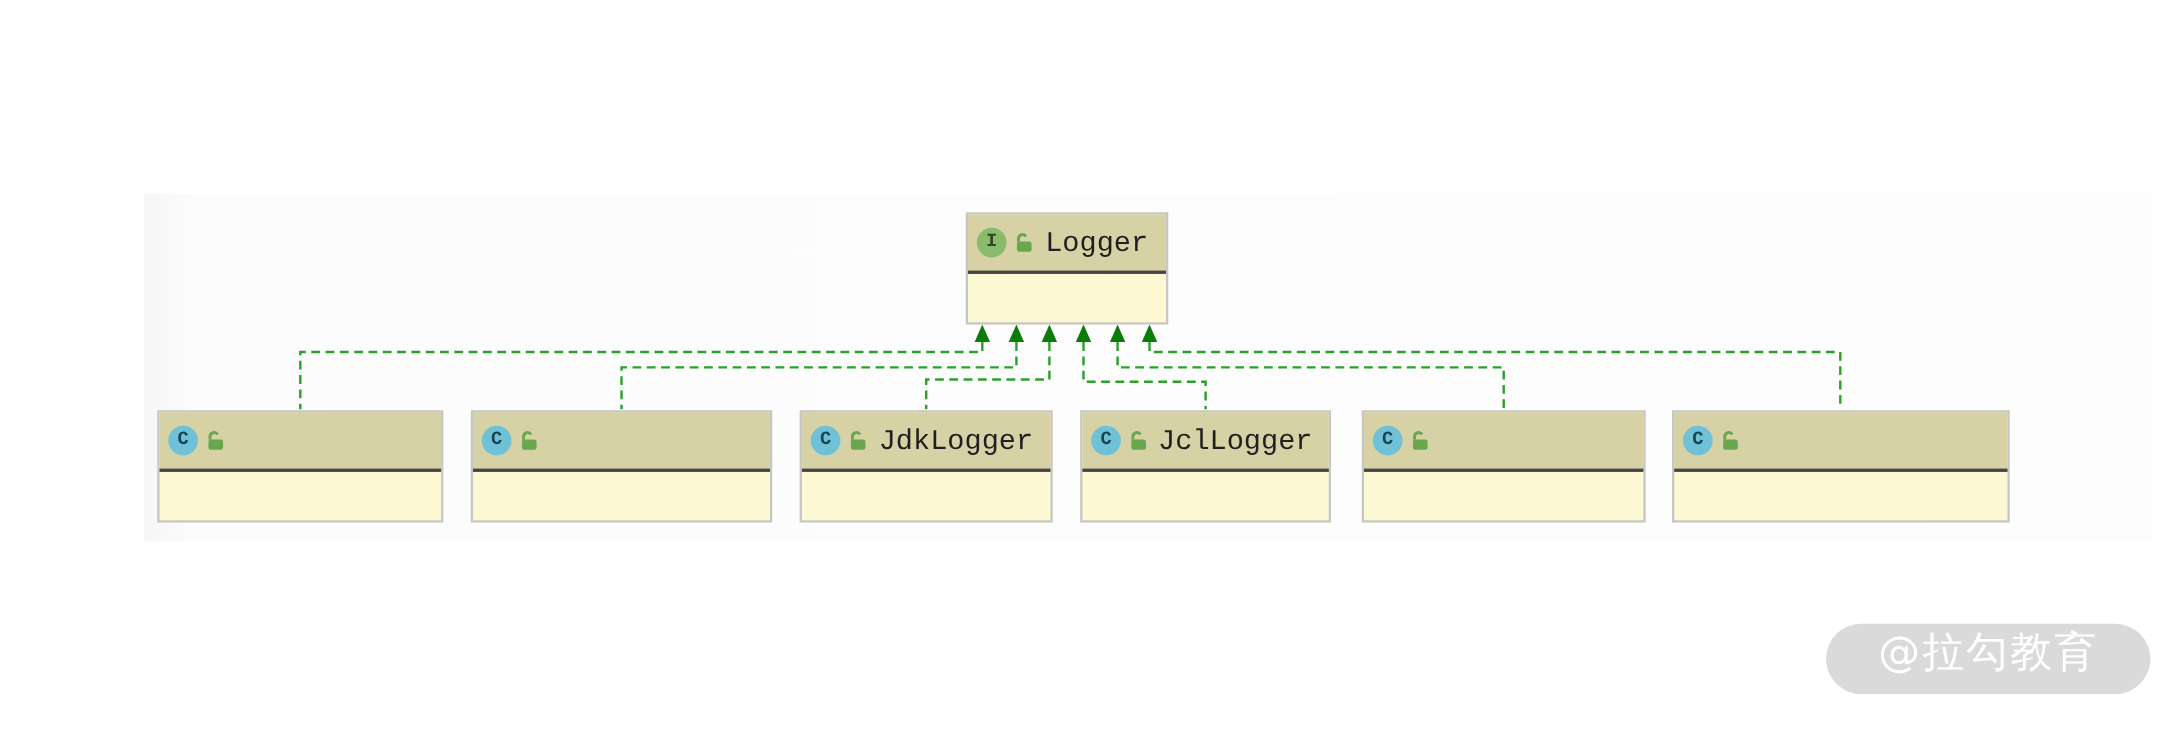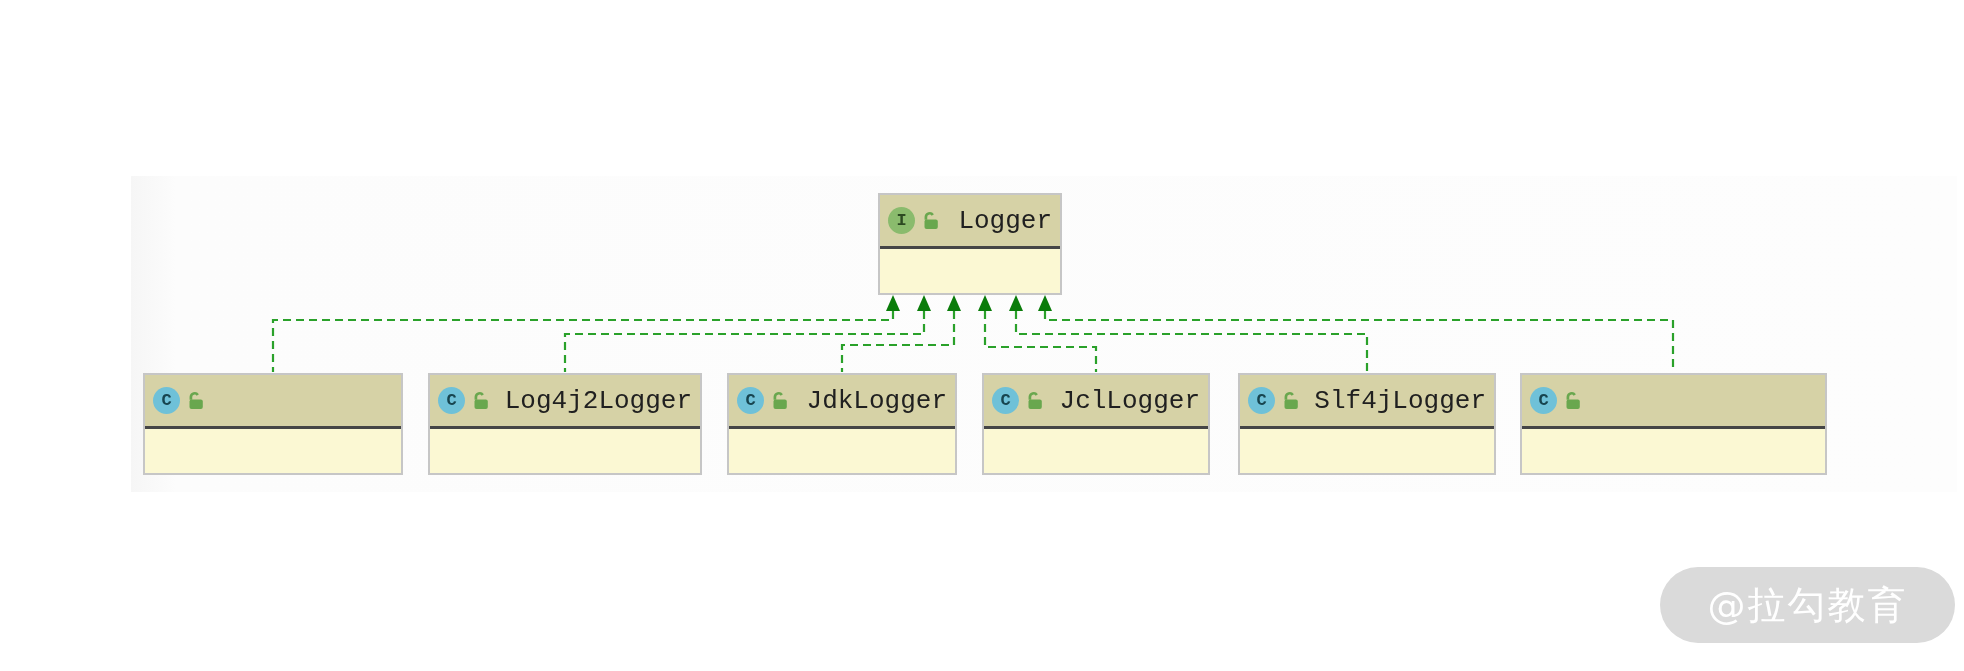--- a/index.html
+++ b/index.html
@@ -67,40 +67,39 @@
     color: #17444f;
   }
   .lock {
     width: 21px;
     height: 21px;
     margin-left: 6px;
     flex: 0 0 auto;
   }
   .node-label {
     flex: 1 1 auto;
-    text-align: right;
+    text-align: center;
     font-family: "Liberation Mono", "DejaVu Sans Mono", monospace;
     font-size: 26px;
     color: var(--text-color, #202020);
     white-space: nowrap;
   }
   .node-body {
     height: 44px;
   }
   .watermark {
     position: absolute;
     left: 1660px;
     top: 567px;
     width: 295px;
-    height: 76px;
+    height: 64px;
     border-radius: 40px;
     background: var(--wm-bg, #dadada);
     color: var(--wm-text, #ffffff);
     display: flex;
-    align-items: center;
     justify-content: center;
     font-size: 38px;
     letter-spacing: 2px;
     font-family: "DejaVu Sans", "Liberation Sans", sans-serif;
   }
 </style>
 </head>
 <body>
 
 <div class="stage">
@@ -141,21 +140,20 @@
         </div>
         <div class="node-body"></div>
       </div>
       <div class="node" style="left: 428px; top: 373px; width: 274px;">
         <div class="node-header">
           <span class="badge class">C</span>
           <svg viewBox="0 0 18 18" class="lock">
             <path d="M4.2 8.4 V6.0 a3.2 3.2 0 0 1 5.9-1.7" fill="none" stroke="#69a74e" stroke-width="2.3"></path>
             <rect x="3" y="8.2" width="11.4" height="8" rx="1.7" fill="#69a74e"></rect>
           </svg>
-          <span class="node-label">Log4j2Logger</span>
         </div>
         <div class="node-body"></div>
       </div>
       <div class="node" style="left: 727px; top: 373px; width: 230px;">
         <div class="node-header">
           <span class="badge class">C</span>
           <svg viewBox="0 0 18 18" class="lock">
             <path d="M4.2 8.4 V6.0 a3.2 3.2 0 0 1 5.9-1.7" fill="none" stroke="#69a74e" stroke-width="2.3"></path>
             <rect x="3" y="8.2" width="11.4" height="8" rx="1.7" fill="#69a74e"></rect>
           </svg>
@@ -174,21 +172,20 @@
         </div>
         <div class="node-body"></div>
       </div>
       <div class="node" style="left: 1238px; top: 373px; width: 258px;">
         <div class="node-header">
           <span class="badge class">C</span>
           <svg viewBox="0 0 18 18" class="lock">
             <path d="M4.2 8.4 V6.0 a3.2 3.2 0 0 1 5.9-1.7" fill="none" stroke="#69a74e" stroke-width="2.3"></path>
             <rect x="3" y="8.2" width="11.4" height="8" rx="1.7" fill="#69a74e"></rect>
           </svg>
-          <span class="node-label">Slf4jLogger</span>
         </div>
         <div class="node-body"></div>
       </div>
       <div class="node" style="left: 1520px; top: 373px; width: 307px;">
         <div class="node-header">
           <span class="badge class">C</span>
           <svg viewBox="0 0 18 18" class="lock">
             <path d="M4.2 8.4 V6.0 a3.2 3.2 0 0 1 5.9-1.7" fill="none" stroke="#69a74e" stroke-width="2.3"></path>
             <rect x="3" y="8.2" width="11.4" height="8" rx="1.7" fill="#69a74e"></rect>
           </svg>

